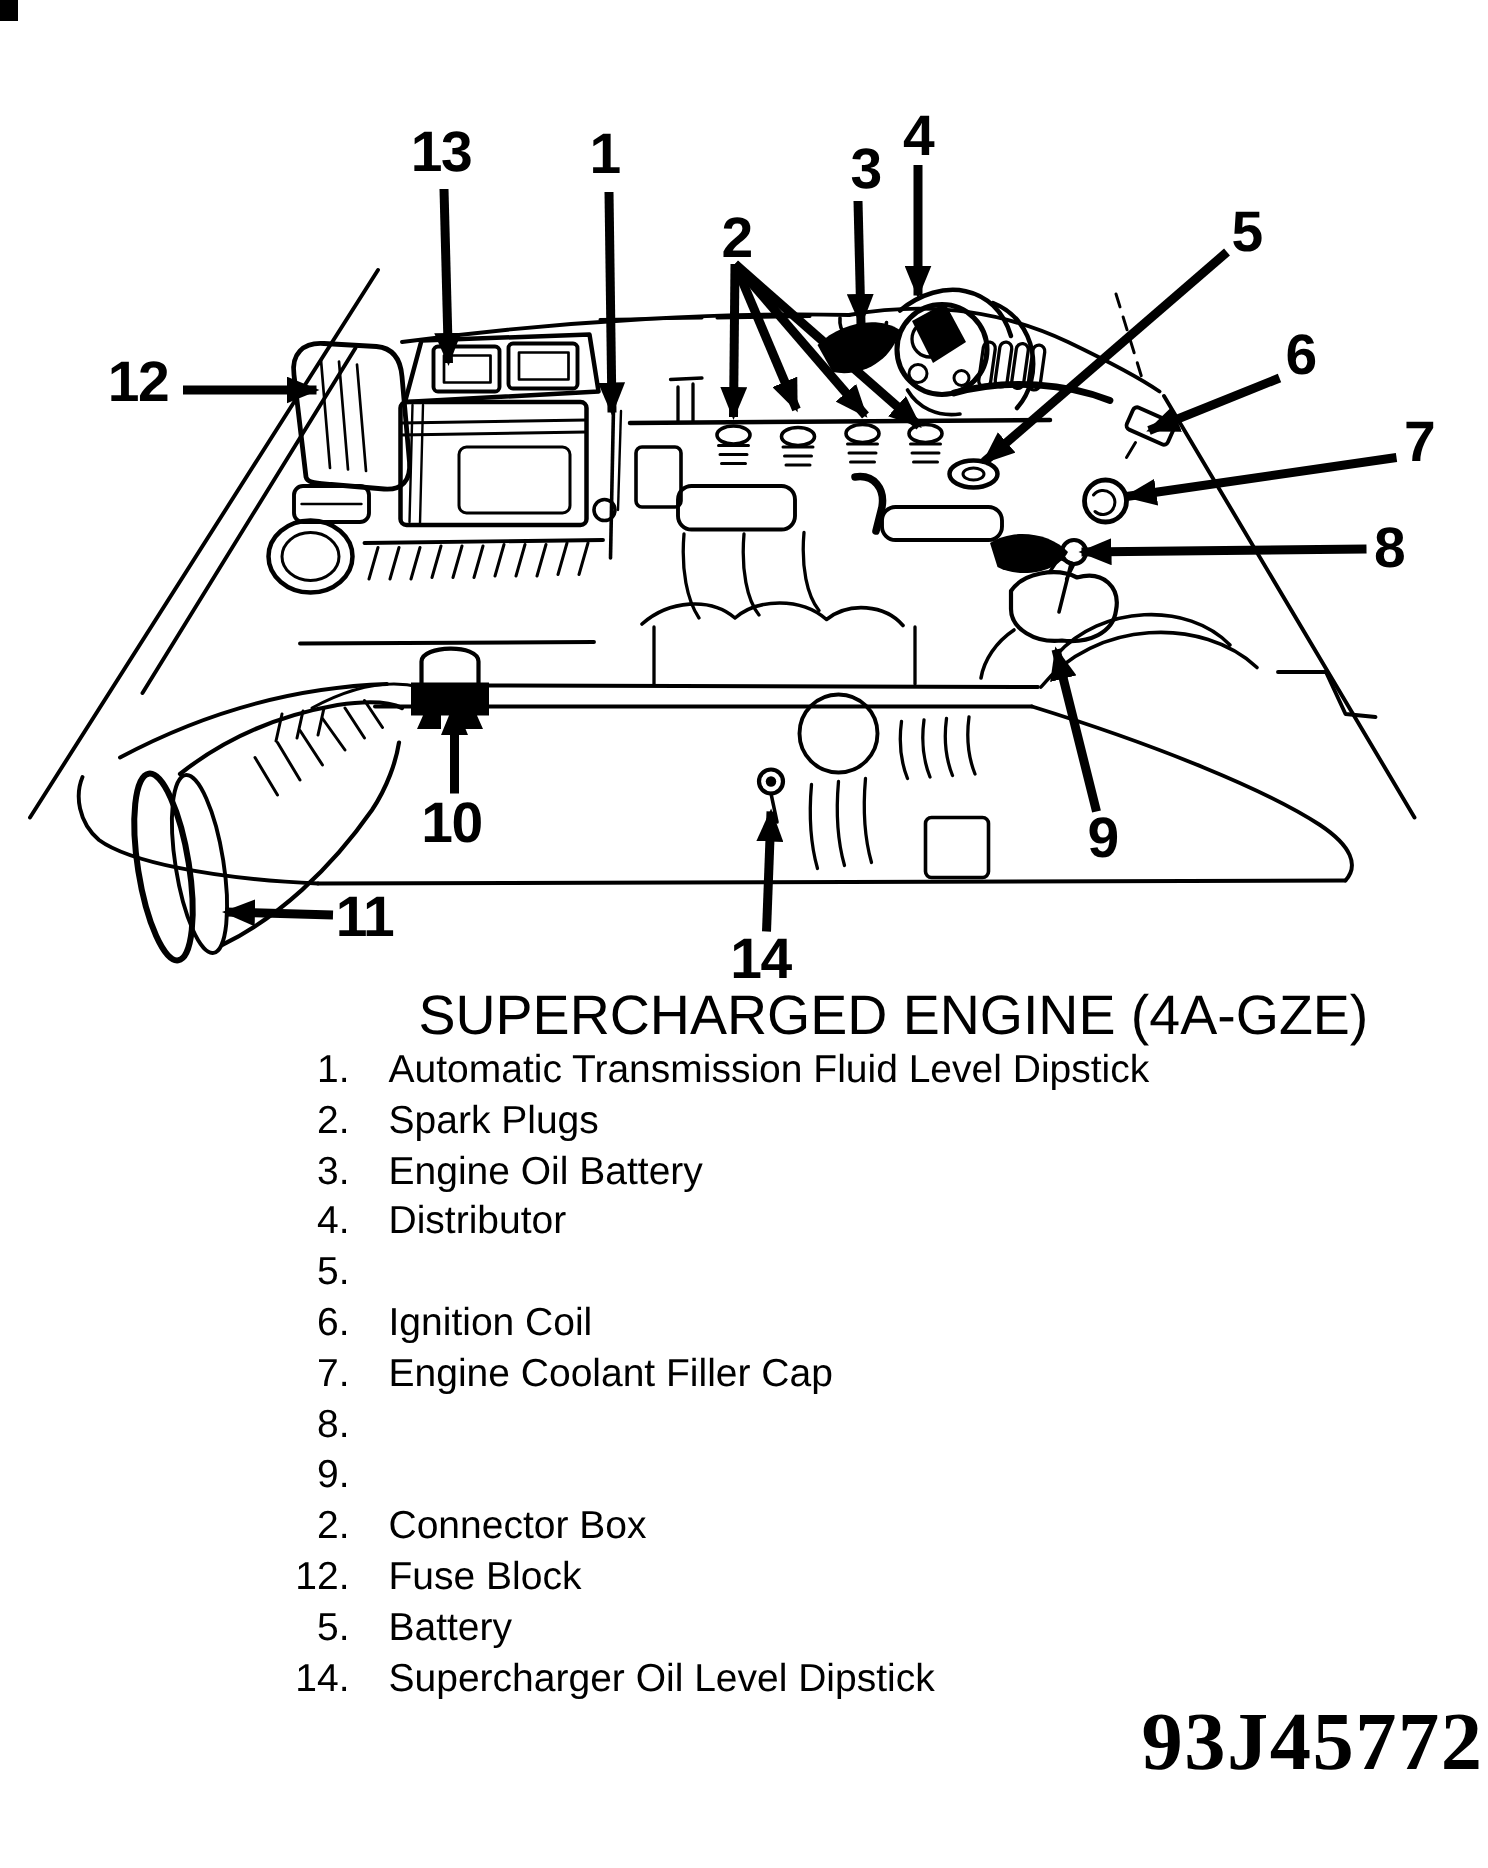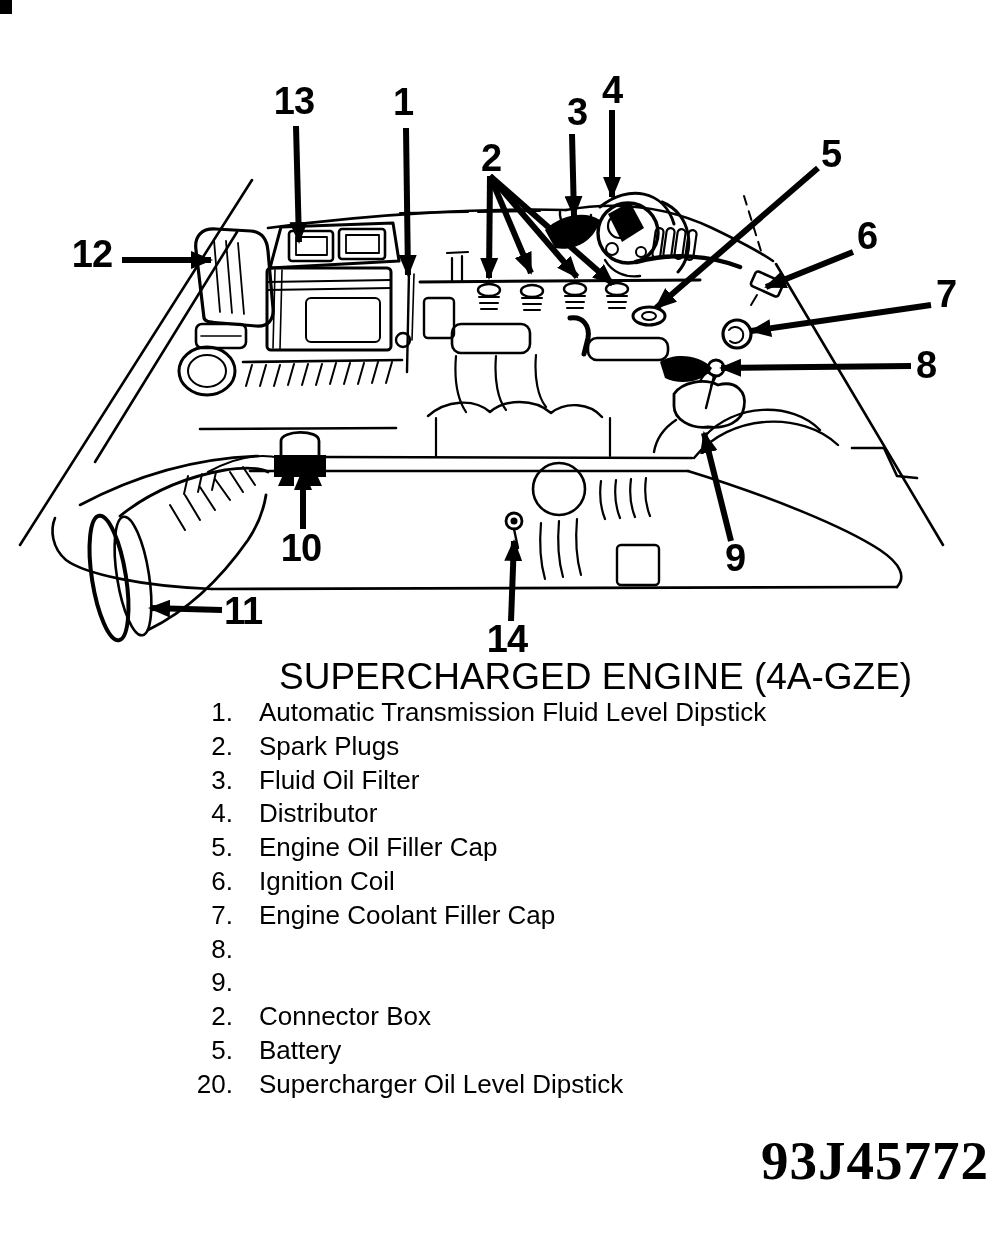--- a/index.html
+++ b/index.html
@@ -236,51 +236,54 @@
     <div class="legend-row">
       <span class="legend-num">1.</span>
       <span class="legend-label">Automatic Transmission Fluid Level Dipstick</span>
     </div>
     <div class="legend-row">
       <span class="legend-num">2.</span>
       <span class="legend-label">Spark Plugs</span>
     </div>
     <div class="legend-row">
       <span class="legend-num">3.</span>
-      <span class="legend-label">Fluid Oil Filter</span>
+      <span class="legend-label">Engine Oil Battery</span>
     </div>
     <div class="legend-row">
       <span class="legend-num">4.</span>
       <span class="legend-label">Distributor</span>
     </div>
     <div class="legend-row">
       <span class="legend-num">5.</span>
-      <span class="legend-label">Engine Oil Filler Cap</span>
     </div>
     <div class="legend-row">
       <span class="legend-num">6.</span>
       <span class="legend-label">Ignition Coil</span>
     </div>
     <div class="legend-row">
       <span class="legend-num">7.</span>
       <span class="legend-label">Engine Coolant Filler Cap</span>
     </div>
     <div class="legend-row">
       <span class="legend-num">8.</span>
     </div>
     <div class="legend-row">
       <span class="legend-num">9.</span>
     </div>
     <div class="legend-row">
       <span class="legend-num">2.</span>
       <span class="legend-label">Connector Box</span>
     </div>
     <div class="legend-row">
+      <span class="legend-num">12.</span>
+      <span class="legend-label">Fuse Block</span>
+    </div>
+    <div class="legend-row">
       <span class="legend-num">5.</span>
       <span class="legend-label">Battery</span>
     </div>
     <div class="legend-row">
-      <span class="legend-num">20.</span>
+      <span class="legend-num">14.</span>
       <span class="legend-label">Supercharger Oil Level Dipstick</span>
     </div>
   </div>
 
 <div class="figure-code">93J45772</div>
 
 </body></html>

